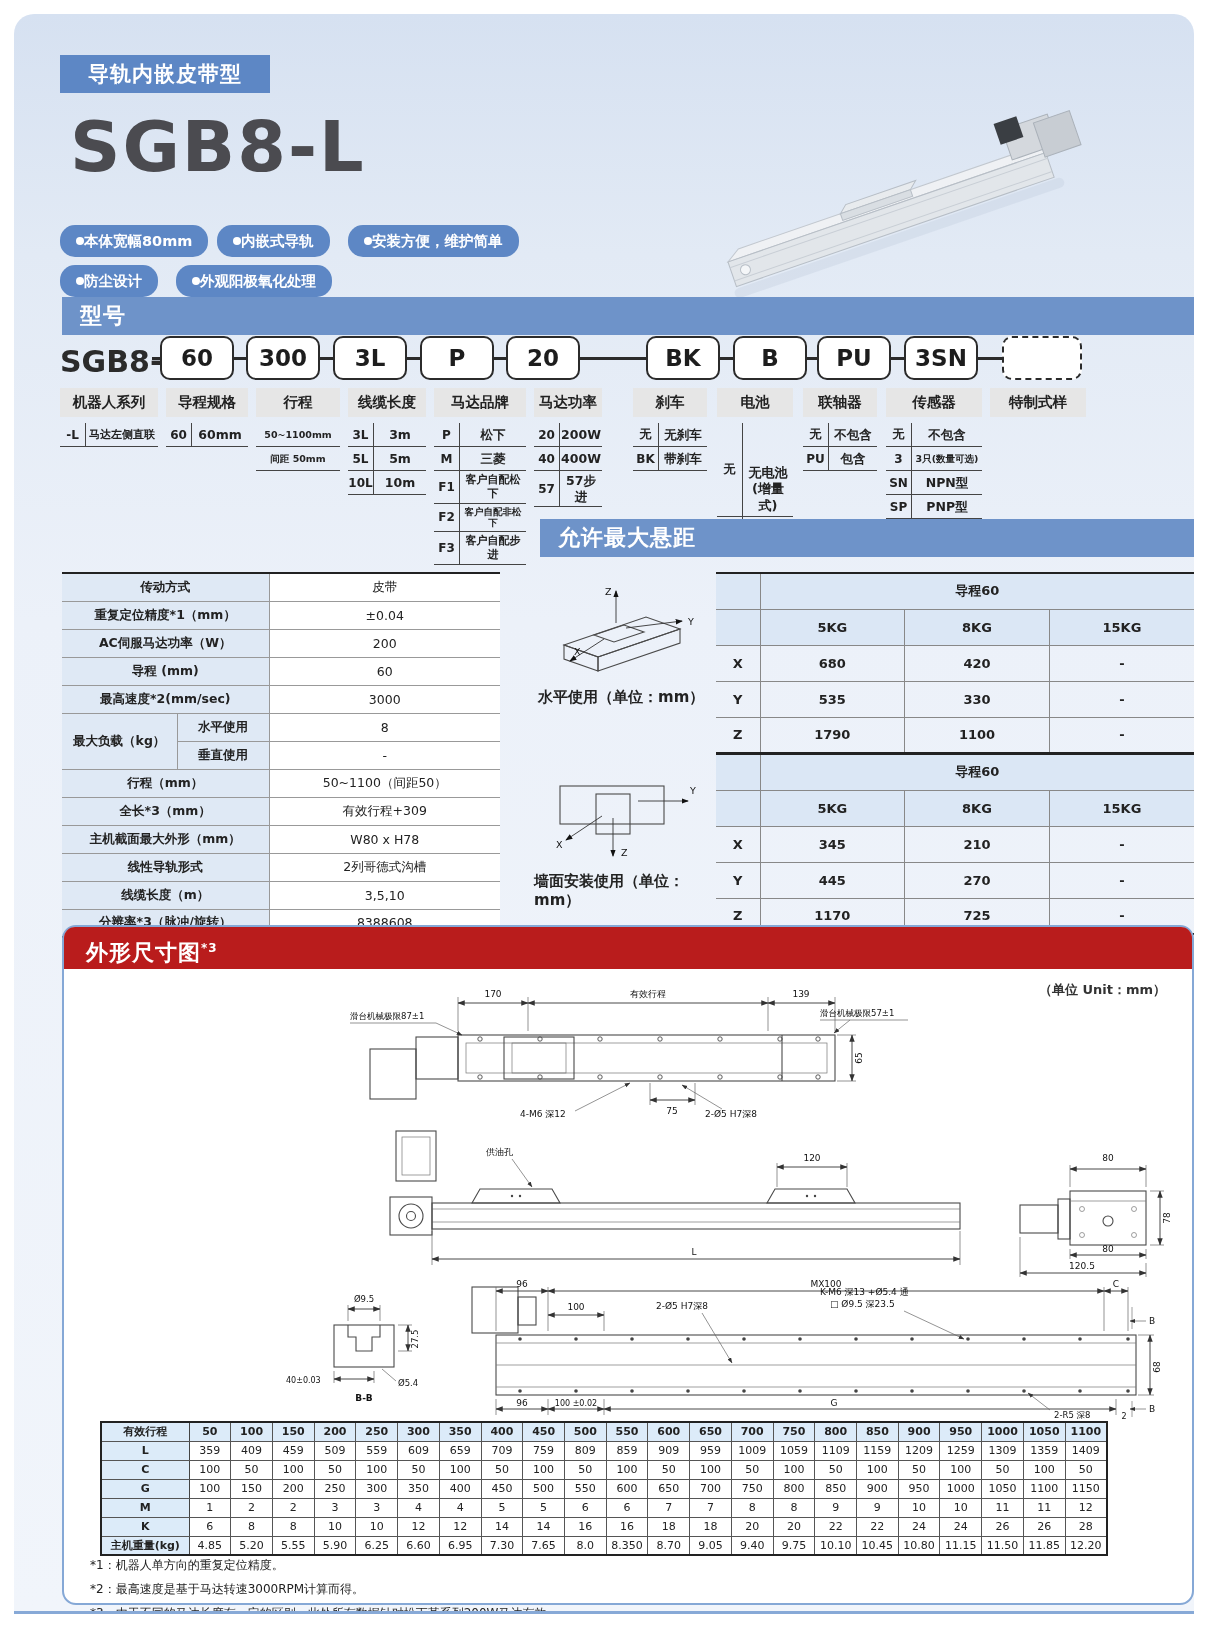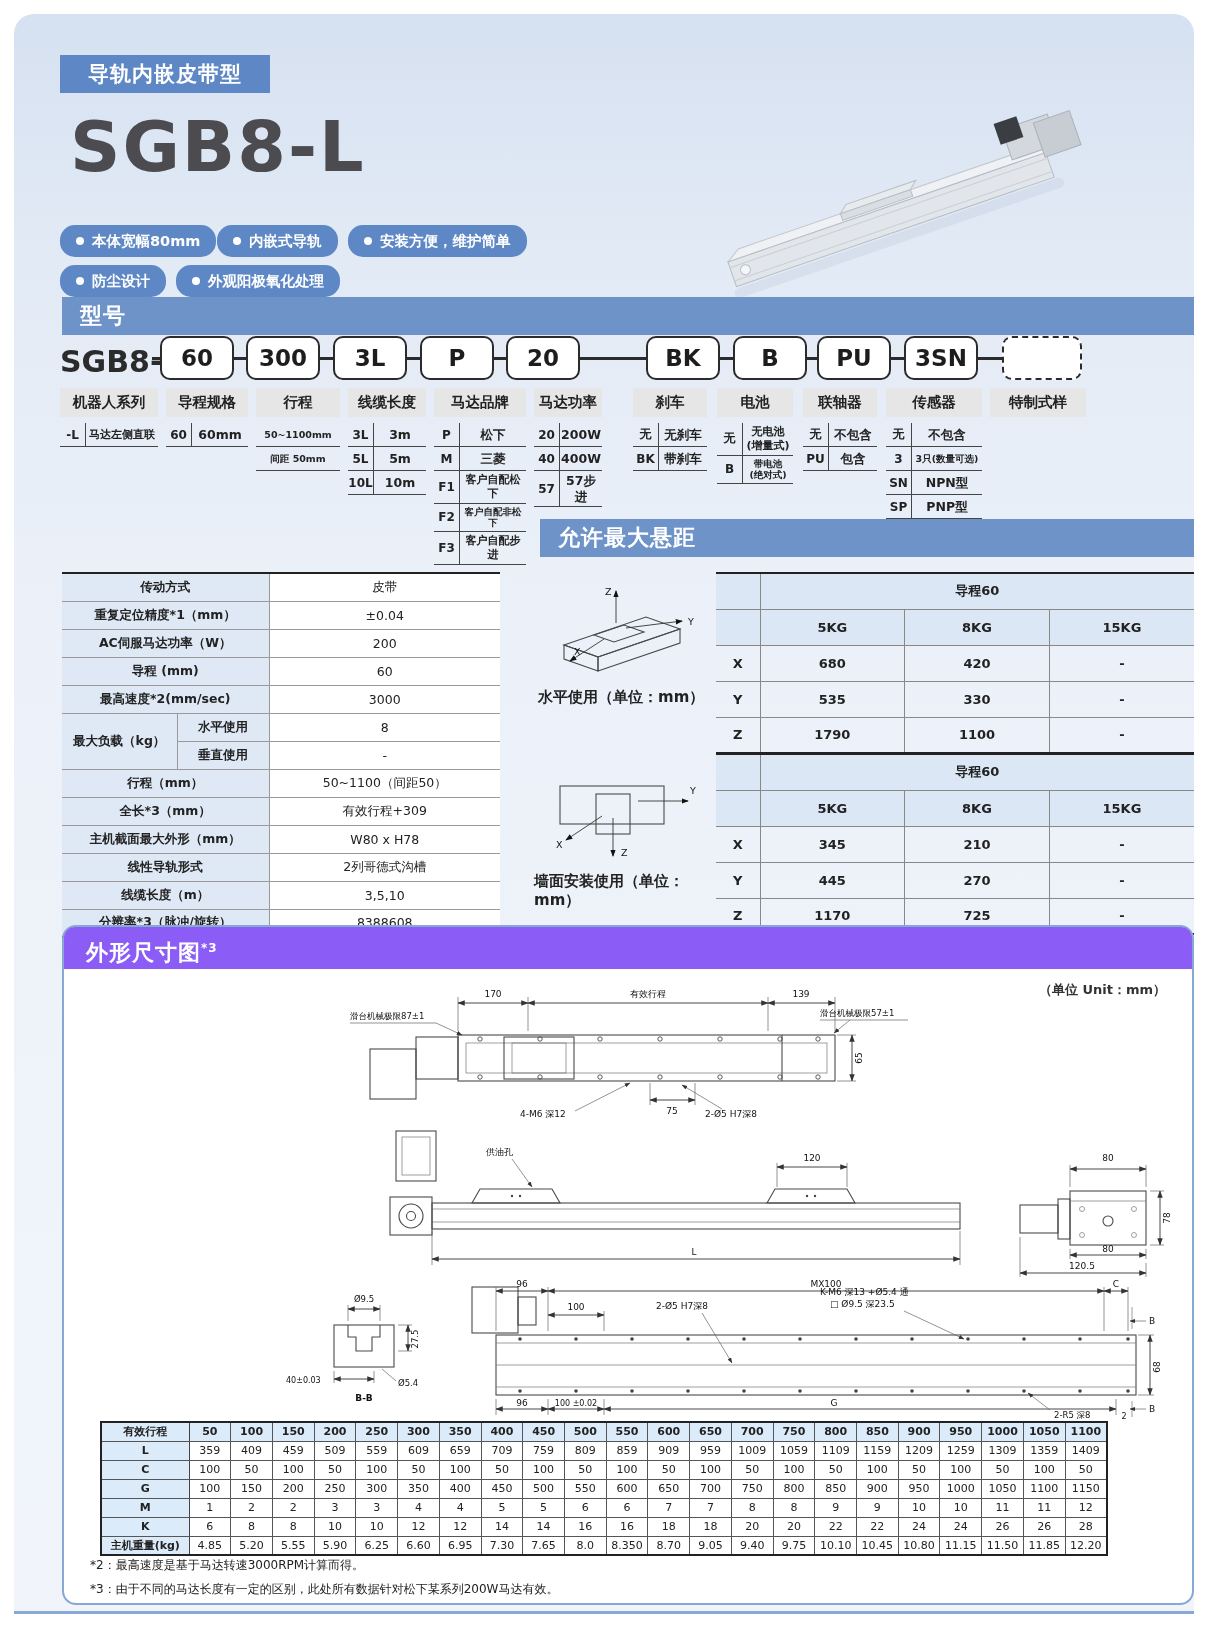--- a/index.html
+++ b/index.html
@@ -6,21 +6,21 @@
 html,body{width:1208px;height:1628px;background:#fff;font-family:"DejaVu Sans","Liberation Sans",sans-serif;color:#222}
 .page{position:absolute;left:14px;top:14px;width:1180px;height:1600px;
   background:linear-gradient(180deg,#d6e1f1 0%,#e2eaf5 15%,#ecf1f9 38%,#f1f5fb 100%);
   border-radius:20px 20px 0 0;border-bottom:3px solid #87a9d7;overflow:hidden}
 .abs{position:absolute}
 
 .tag{left:46px;top:41px;height:38px;background:#5d87c5;color:#fff;font-size:21px;font-weight:700;
   line-height:38px;padding:0 28px;letter-spacing:1px}
 .title{left:56px;top:92px;font-size:70px;font-weight:800;color:#4b4b50;letter-spacing:2px}
 .pill{position:absolute;height:30px;border-radius:15px;background:#5d87c5;color:#fff;font-size:14.5px;
-  font-weight:700;display:inline-flex;align-items:center;gap:8px;padding:16px 16px;white-space:nowrap}
+  font-weight:700;display:inline-flex;align-items:center;padding:16px 16px;white-space:nowrap}
 .pill .dot{width:8px;height:8px;border-radius:50%;background:#fff;flex:0 0 auto}
 
 .secbar{position:absolute;height:38px;background:#6e93c9;color:#fff;font-size:22px;font-weight:700;
   line-height:38px;padding-left:18px;letter-spacing:1px}
 
 .mprefix{left:46px;top:330px;font-size:30px;font-weight:800;color:#2b2b2b}
 .mline{left:138px;top:343px;width:850px;height:3px;background:#2b2b2b}
 .mbox{position:absolute;top:322px;width:74px;height:44px;border:2.5px solid #2b2b2b;border-radius:10px;
   background:#fff;display:flex;align-items:center;justify-content:center;font-size:23px;font-weight:700;color:#1d1d1d}
 .mbox.dashed{border-style:dashed;border-width:2px;width:80px}
@@ -52,21 +52,21 @@
 .ov td:first-child{border-left:none}
 .ov td:last-child{border-right:none}
 .ov tr:first-child td{border-top:2.5px solid #222}
 .ov tr:last-child td{border-bottom:2.5px solid #222}
 .ov .ov-corner,.ov .ov-leadcell,.ov tr.ov-cols td{background:#dbe7f5}
 .ov tr{height:36px}
 .ov td:first-child{width:44px}
 .ovcap{position:absolute;font-size:15px;font-weight:600;color:#222;width:190px;}
 
 .panel{left:48px;top:911px;width:1132px;height:680px;background:#fff;border:2px solid #85a8d6;border-radius:14px}
-.panel-head{height:42px;background:#8b5cf6;border-radius:11px 11px 0 0;color:#fff;font-size:22px;
+.panel-head{height:42px;background:#b91c1c;border-radius:11px 11px 0 0;color:#fff;font-size:22px;
   font-weight:700;line-height:42px;padding-left:22px;letter-spacing:1px}
 .panel-head sup{font-size:12px}
 .unitnote{position:absolute;right:26px;top:54px;font-size:13px;color:#333;font-weight:600}
 
 svg .ln{fill:none;stroke:#4a4a4a;stroke-width:1.1}
 svg .ln2{fill:none;stroke:#777;stroke-width:0.7}
 svg .ext{stroke:#666;stroke-width:0.7;fill:none}
 svg .dim{stroke:#333;stroke-width:0.9;fill:none}
 svg text{font-size:9.5px;fill:#111;font-family:inherit}
 svg .t8{font-size:8px}svg .t85{font-size:8.5px}svg .t9{font-size:9px}
@@ -224,21 +224,21 @@
         </div>
         <div class="opt-row">
           <div class="opt-code">BK</div>
           <div class="opt-desc">带刹车</div>
         </div>
       </div>
       <div class="opt-col c7">
         <div class="opt-head">电池</div>
         <div class="opt-row">
           <div class="opt-code">无</div>
-          <div class="opt-desc" style="font-size: 11px;">无电池
+          <div class="opt-desc" style="font-size: 13px; margin-top: 40px;">无电池
 (增量式)</div>
         </div>
         <div class="opt-row">
           <div class="opt-code">B</div>
           <div class="opt-desc" style="font-size: 9.5px;">带电池
 (绝对式)</div>
         </div>
       </div>
       <div class="opt-col c8">
         <div class="opt-head">联轴器</div>
@@ -825,18 +825,19 @@
               <td>11.15</td>
               <td>11.50</td>
               <td>11.85</td>
               <td>12.20</td>
             </tr>
           </tbody>
         </table>
       </div>
 
     <div class="fnwrap">
+        <div class="fn">*1：机器人单方向的重复定位精度。</div>
         <div class="fn">*2：最高速度是基于马达转速3000RPM计算而得。</div>
         <div class="fn">*3：由于不同的马达长度有一定的区别，此处所有数据针对松下某系列200W马达有效。</div>
       </div>
   </div>
 
 </div>
 
 </body></html>

